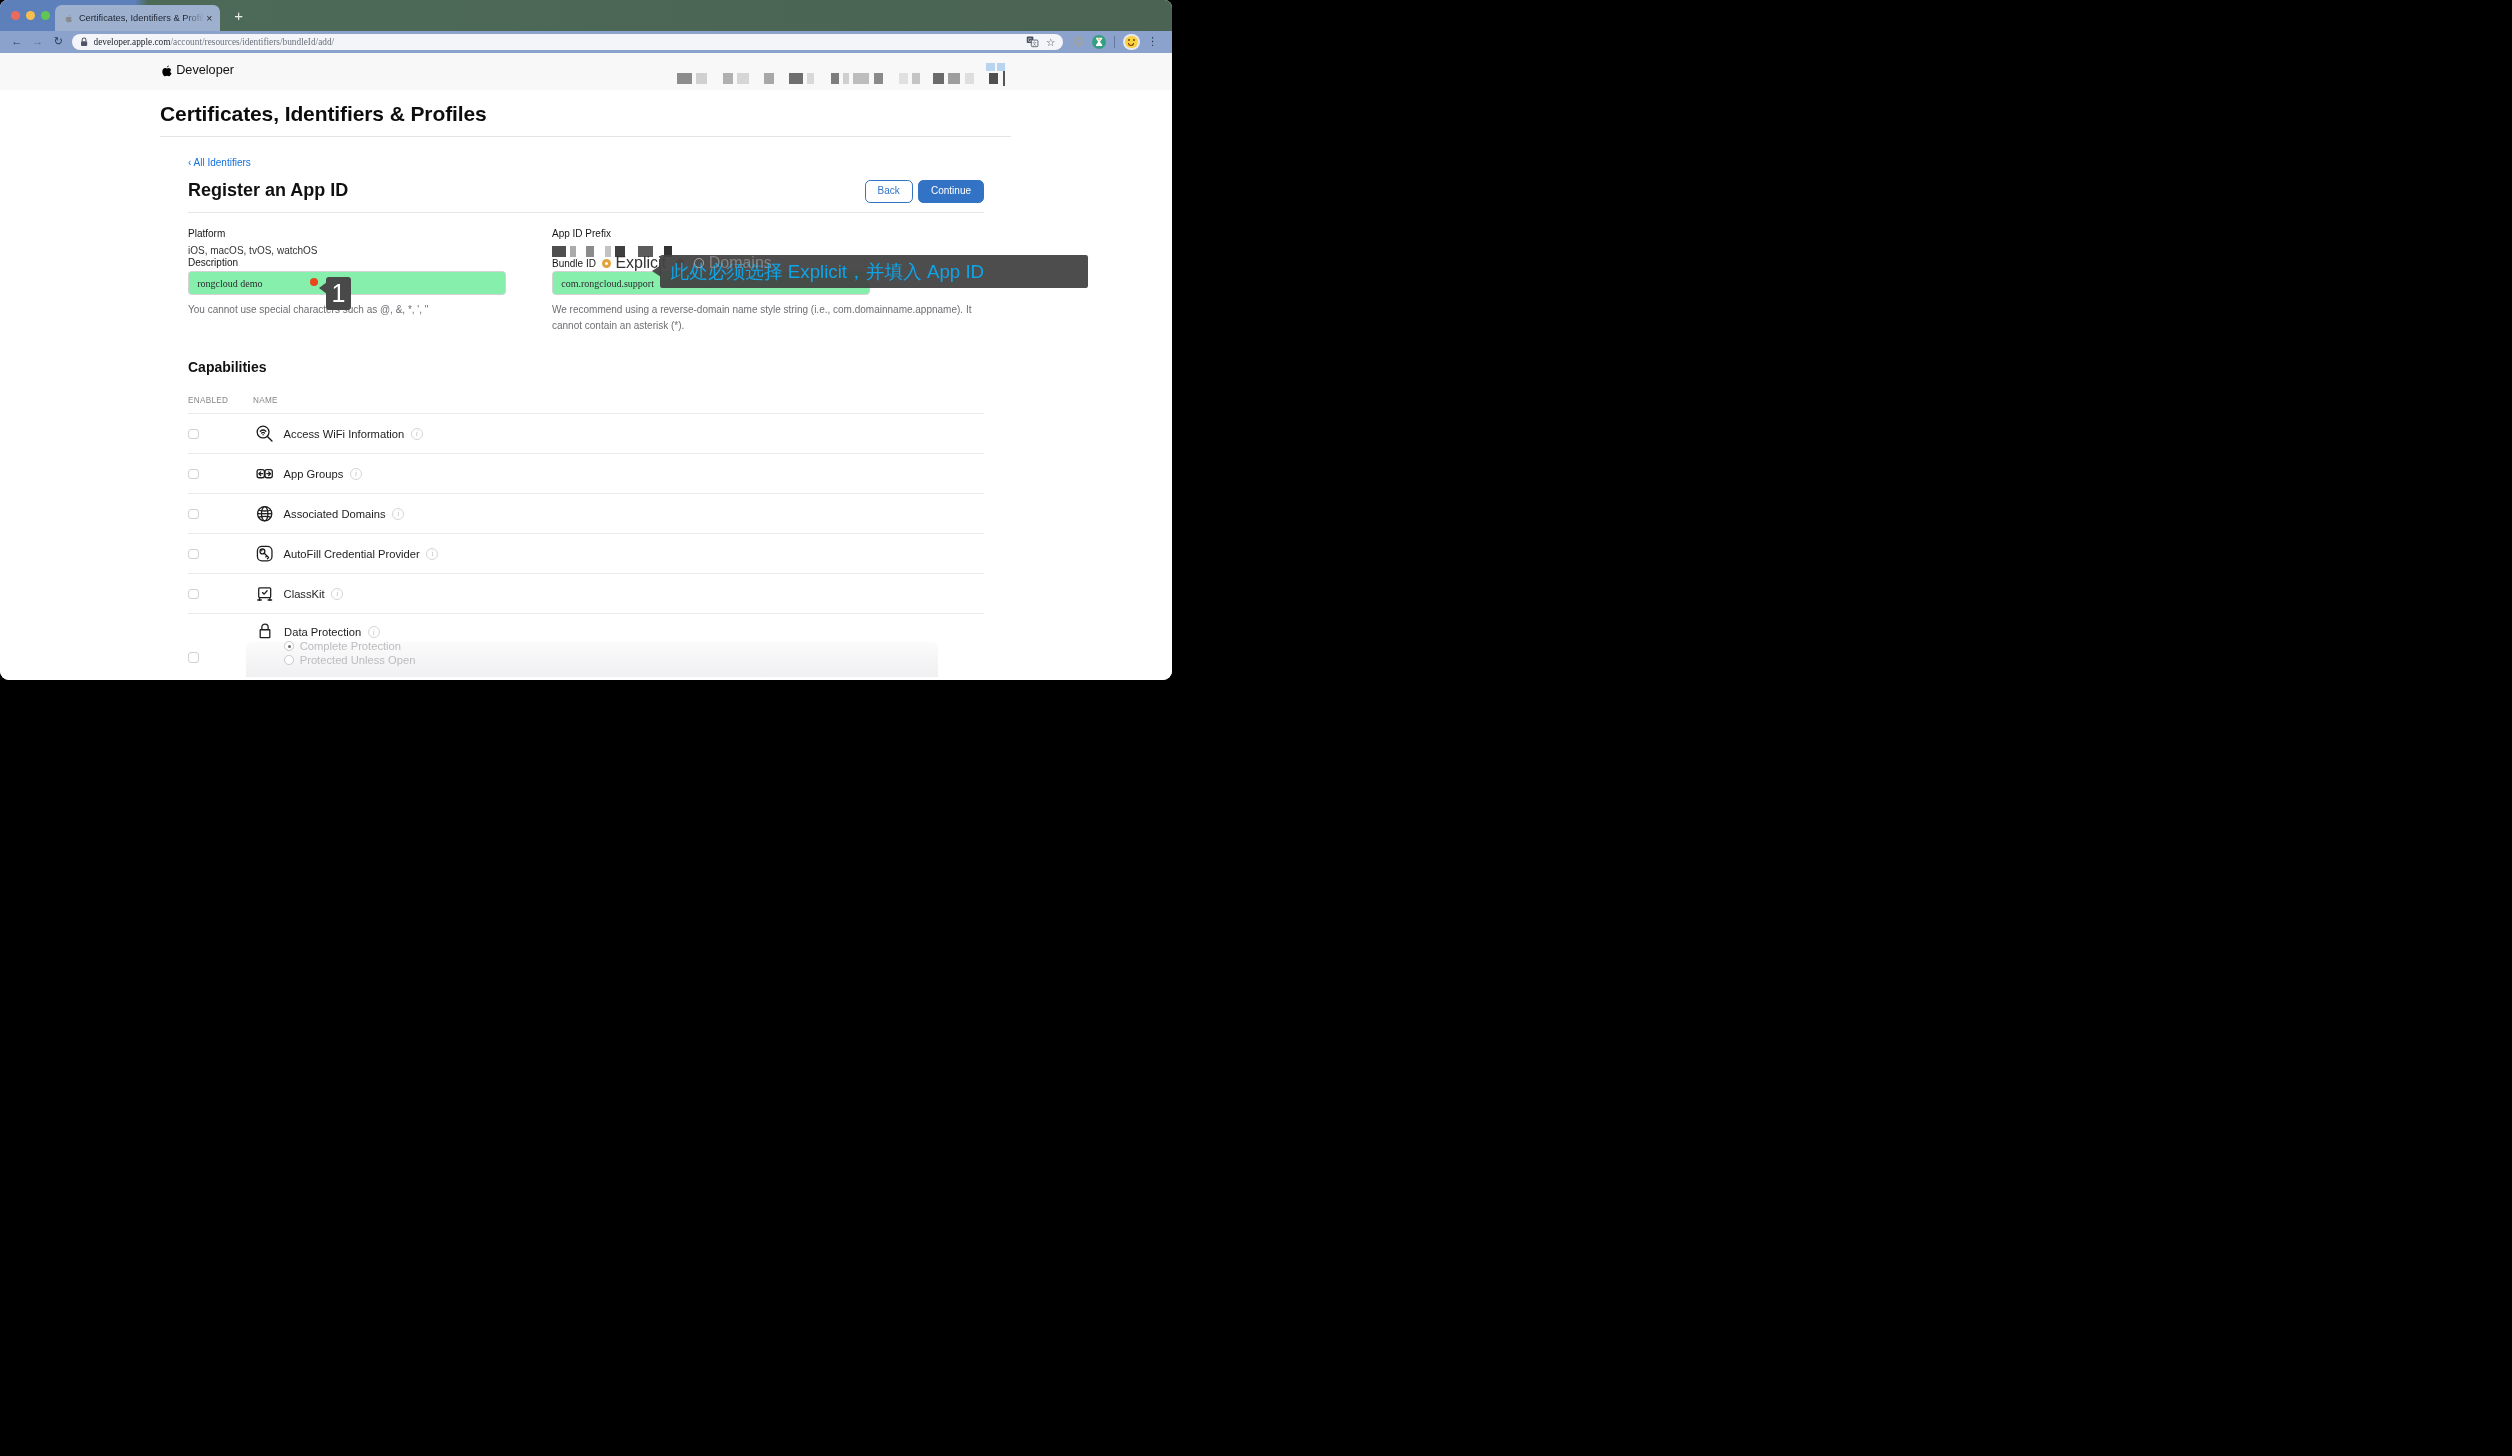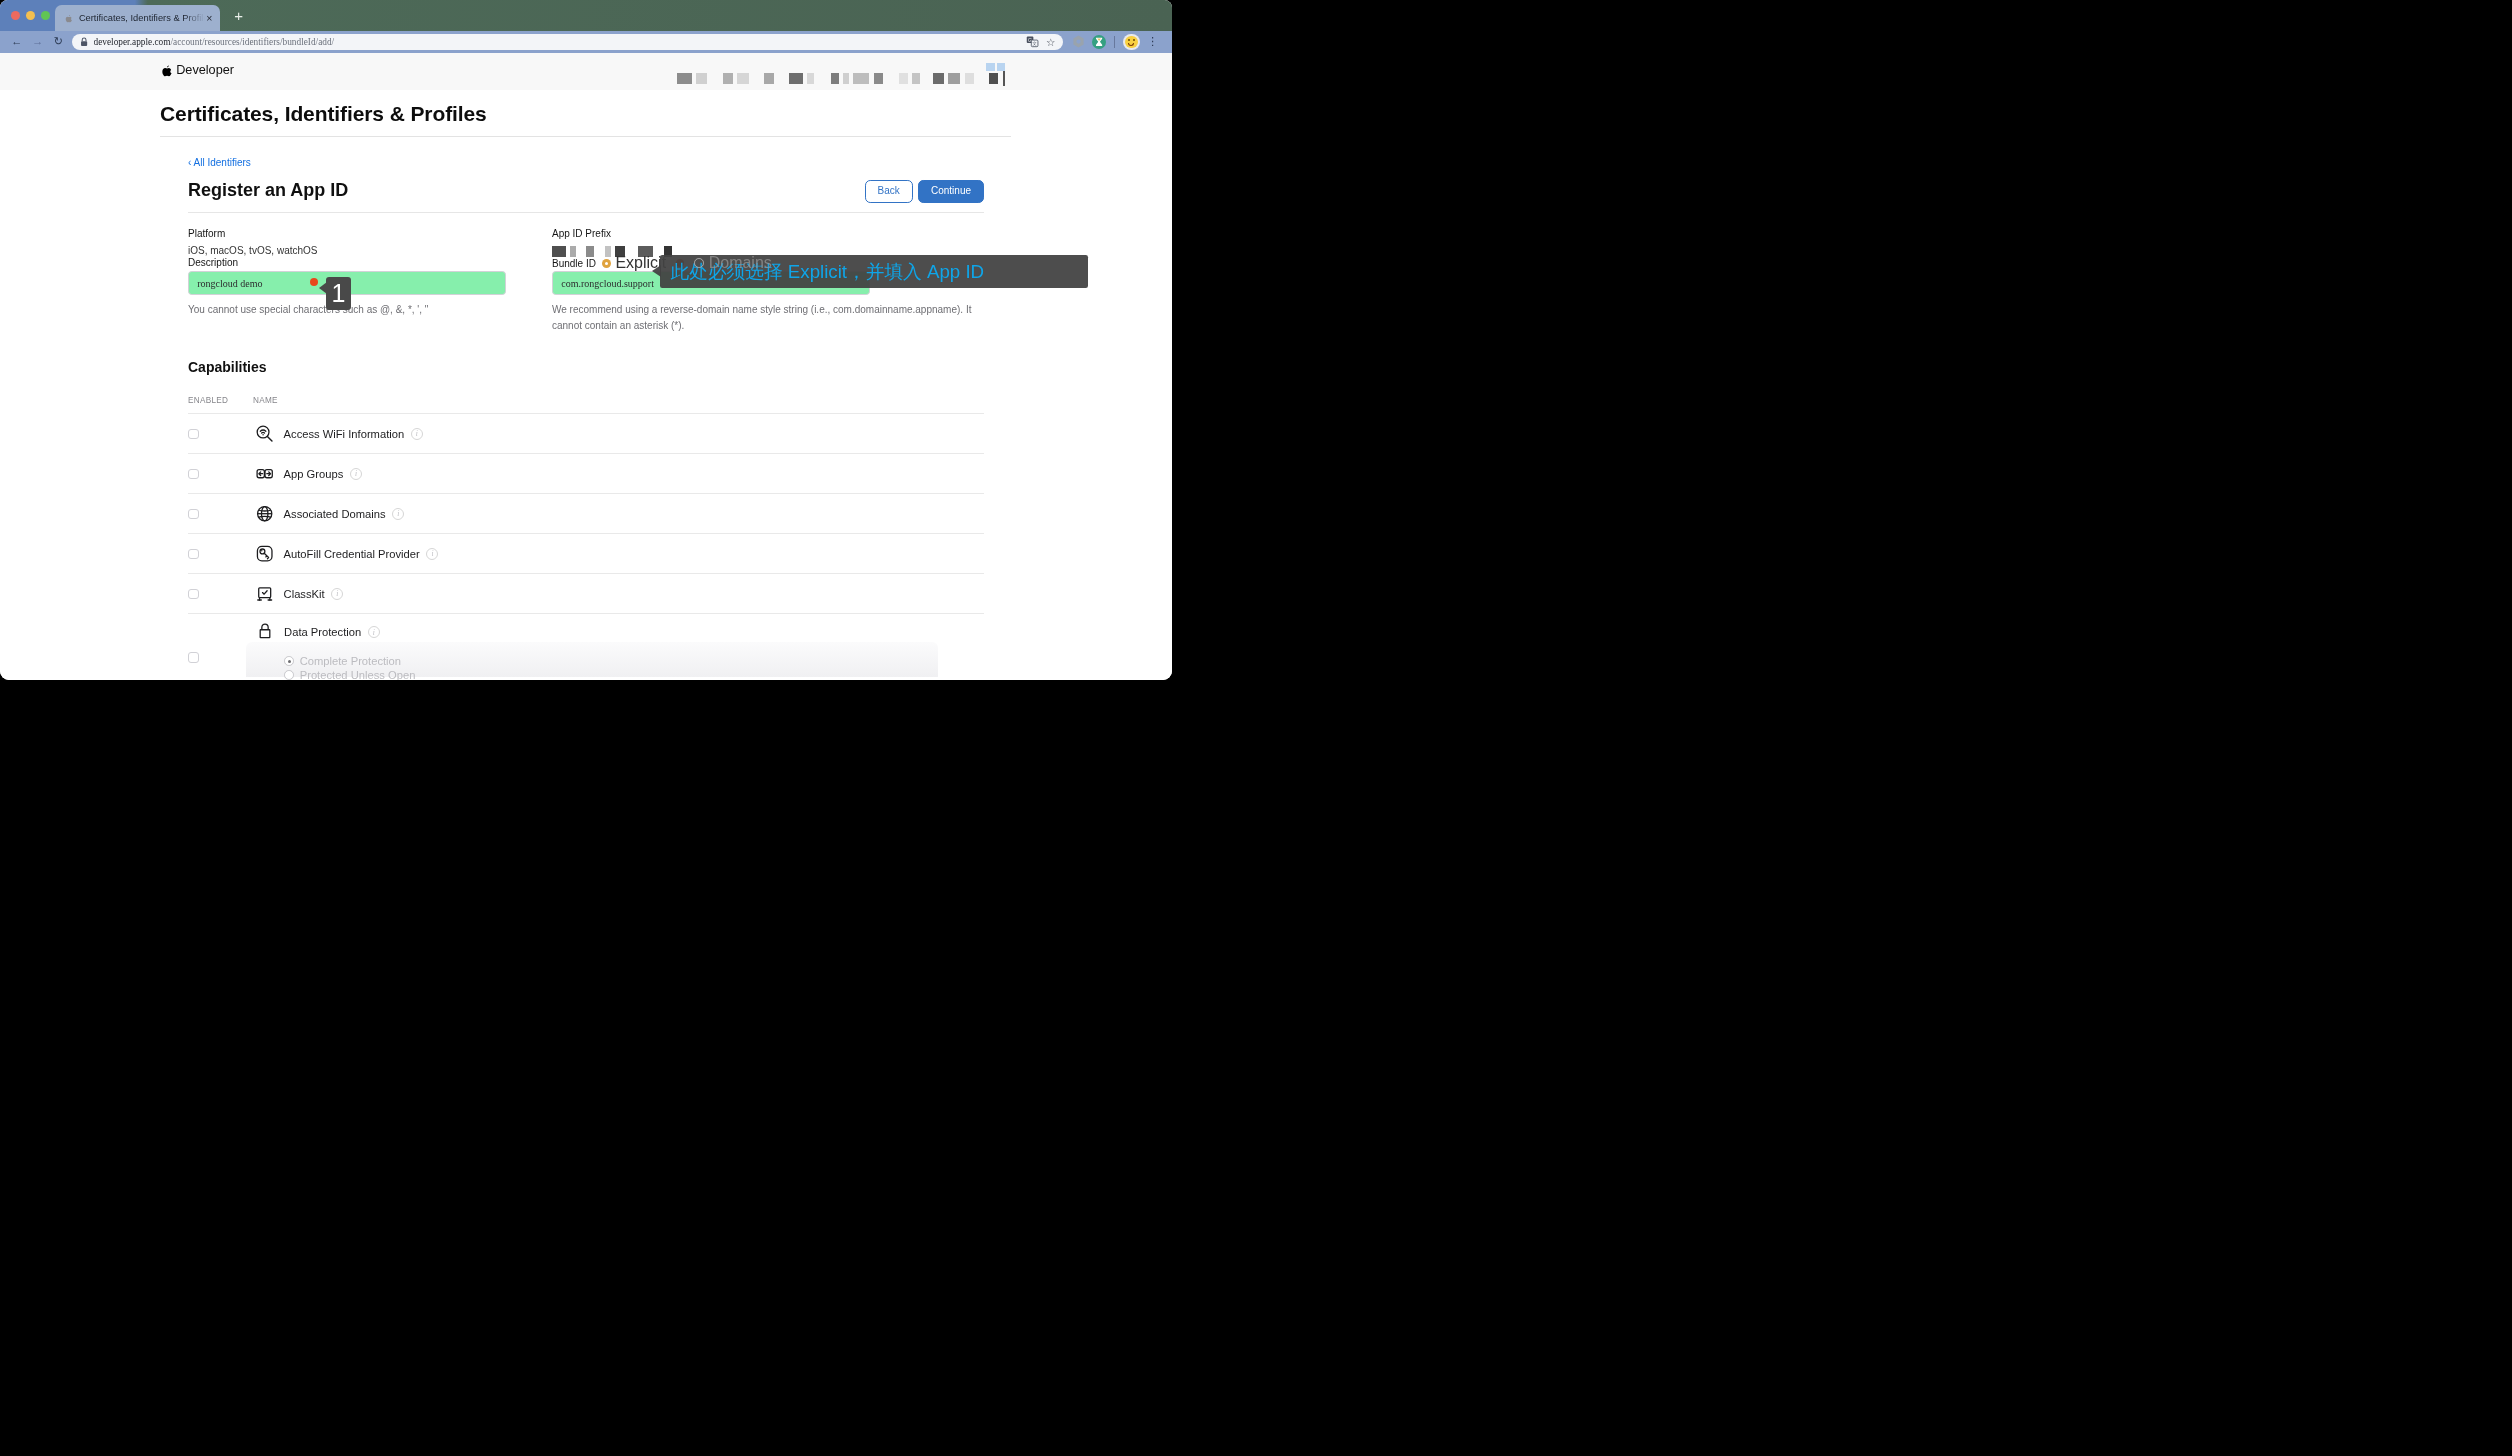--- a/index.html
+++ b/index.html
@@ -110,21 +110,21 @@
   .cap-name { margin-left:9.7px; font-size:11.2px; color:#1d1d1f; }
   .info-i { margin-left:6.7px; width:12px; height:12px; border:0.7px solid #d6d6d6; border-radius:50%;
     color:#bdbdc2; font-size:7.5px; font-family:"Liberation Serif",serif; font-style:italic;
     display:flex; align-items:center; justify-content:center; flex:none; }
   .cap-row-dp { position:relative; height:64px; border-top:0.7px solid #e9e9e9; }
   .dp-head { position:absolute; left:67px; top:5.2px; display:flex; align-items:center; }
   .dp-head .cap-icon { margin-left:0; width:19.4px; height:25.4px; }
   .dp-panel { position:absolute; left:58px; top:28px; width:692px; height:35px; border-radius:6px 6px 0 0;
     background:linear-gradient(180deg,#fbfbfc 0%,#f0f0f2 100%); }
   .dp-check { position:absolute; left:0; top:38px; }
-  .dp-opts { position:absolute; left:96px; top:40px; }
+  .dp-opts { position:absolute; left:96px; top:25px; }
   .dp-opt { display:flex; align-items:center; height:14px; font-size:11.2px; color:#bcbcc0; }
   .r13 { width:9.7px; height:9.7px; border-radius:50%; border:1.1px solid #c7c7cb; position:relative; flex:none; margin-right:6px; background:#fff; }
   .r13.sel::after { content:""; position:absolute; left:2.6px; top:2.6px; width:3px; height:3px; border-radius:50%; background:#6d6d71; }
   svg { display:block; }
 </style>
 </head>
 <body>
 
 <div class="window">
 

